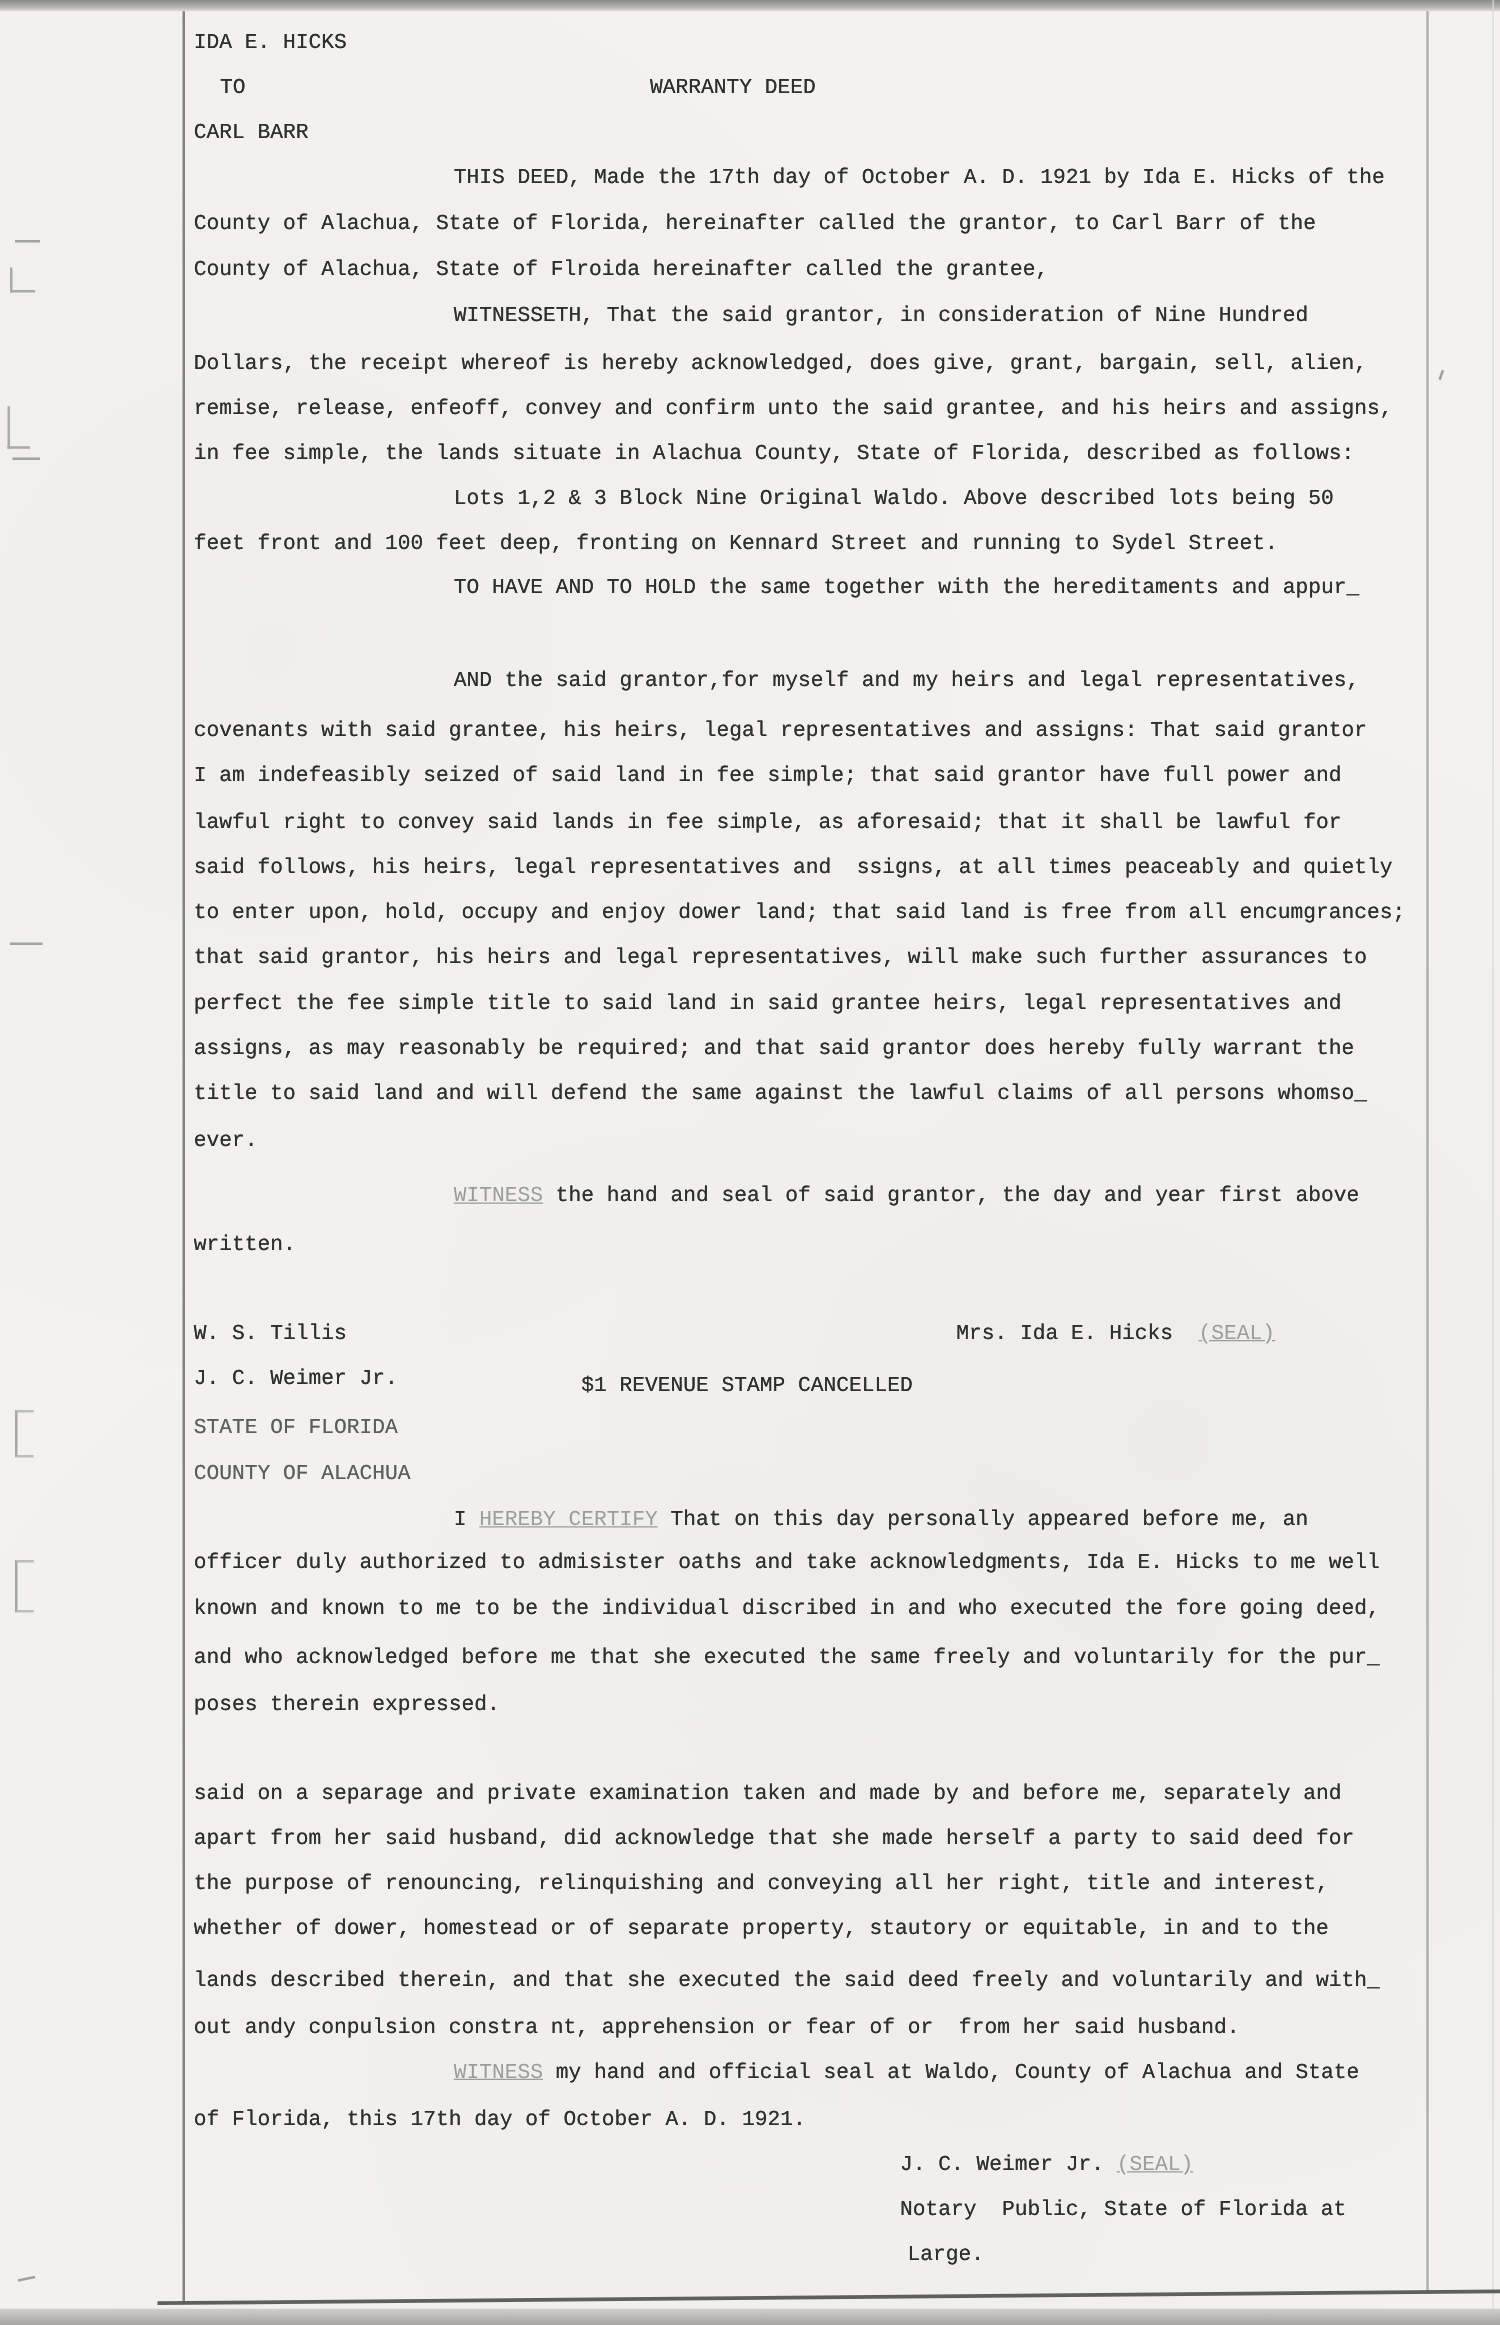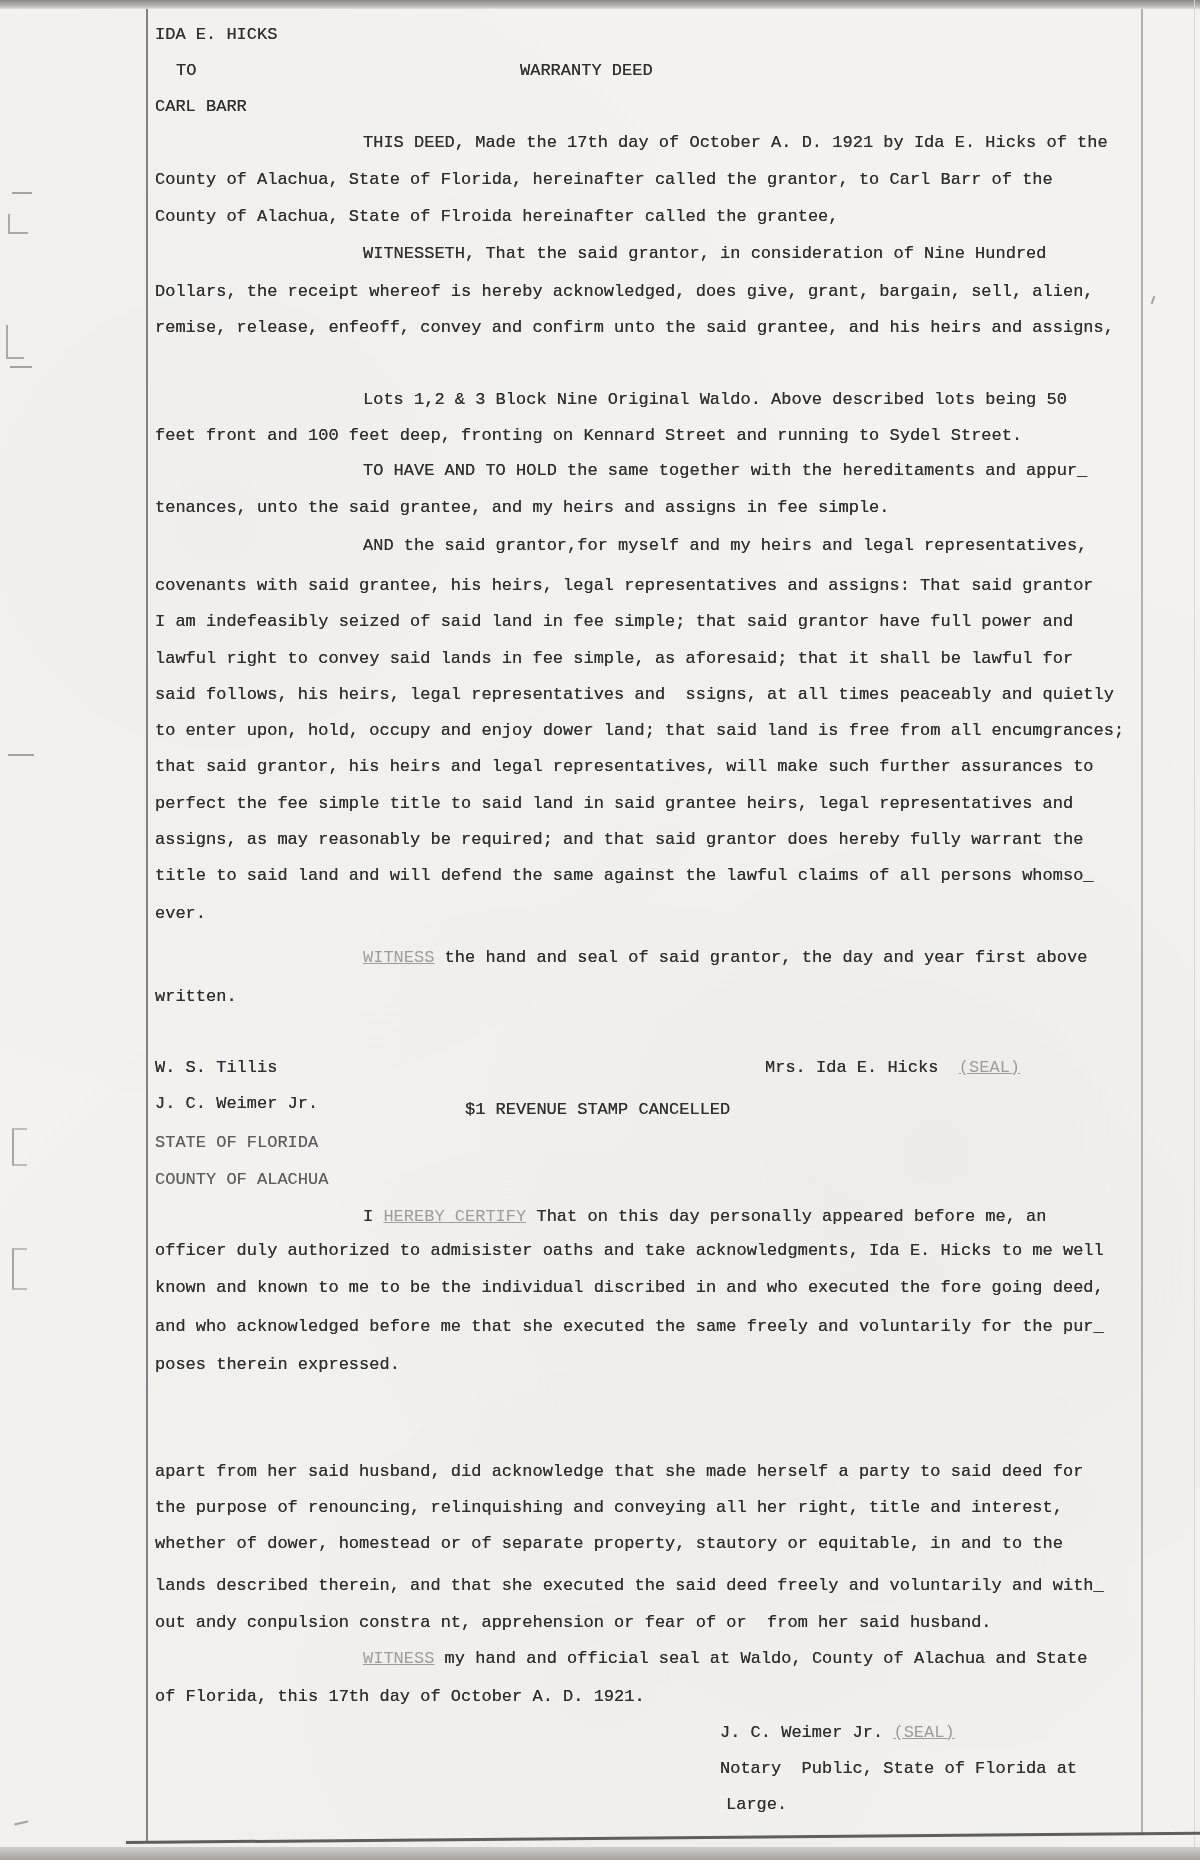--- a/index.html
+++ b/index.html
@@ -66,24 +66,24 @@
   <div class="ln" style="left:176px;top:60px">TO</div>
   <div class="ln" style="left:520px;top:60px">WARRANTY DEED</div>
   <div class="ln" style="left:155px;top:96px">CARL BARR</div>
 
   <div class="ln" style="left:363px;top:132px">THIS DEED, Made the 17th day of October A. D. 1921 by Ida E. Hicks of the</div>
   <div class="ln" style="left:155px;top:169px">County of Alachua, State of Florida, hereinafter called the grantor, to Carl Barr of the</div>
   <div class="ln" style="left:155px;top:206px">County of Alachua, State of Flroida hereinafter called the grantee,</div>
   <div class="ln" style="left:363px;top:243px">WITNESSETH, That the said grantor, in consideration of Nine Hundred</div>
   <div class="ln" style="left:155px;top:281px">Dollars, the receipt whereof is hereby acknowledged, does give, grant, bargain, sell, alien,</div>
   <div class="ln" style="left:155px;top:317px">remise, release, enfeoff, convey and confirm unto the said grantee, and his heirs and assigns,</div>
+  <div class="ln" style="left:155px;top:353px">in fee simple, the lands situate in Alachua County, State of Florida, described as follows:</div>
   <div class="ln" style="left:363px;top:389px">Lots 1,2 &amp; 3 Block Nine Original Waldo. Above described lots being 50</div>
   <div class="ln" style="left:155px;top:425px">feet front and 100 feet deep, fronting on Kennard Street and running to Sydel Street.</div>
   <div class="ln" style="left:363px;top:460px">TO HAVE AND TO HOLD the same together with the hereditaments and appur_</div>
-  <div class="ln" style="left:155px;top:497px">tenances, unto the said grantee, and my heirs and assigns in fee simple.</div>
   <div class="ln" style="left:155px;top:575px">covenants with said grantee, his heirs, legal representatives and assigns: That said grantor</div>
   <div class="ln" style="left:363px;top:535px">AND the said grantor,for myself and my heirs and legal representatives,</div>
   <div class="ln" style="left:155px;top:611px">I am indefeasibly seized of said land in fee simple; that said grantor have full power and</div>
   <div class="ln" style="left:155px;top:648px">lawful right to convey said lands in fee simple, as aforesaid; that it shall be lawful for</div>
   <div class="ln" style="left:155px;top:684px">said follows, his heirs, legal representatives and  ssigns, at all times peaceably and quietly</div>
   <div class="ln" style="left:155px;top:720px">to enter upon, hold, occupy and enjoy dower land; that said land is free from all encumgrances;</div>
   <div class="ln" style="left:155px;top:756px">that said grantor, his heirs and legal representatives, will make such further assurances to</div>
   <div class="ln" style="left:155px;top:793px">perfect the fee simple title to said land in said grantee heirs, legal representatives and</div>
   <div class="ln" style="left:155px;top:829px">assigns, as may reasonably be required; and that said grantor does hereby fully warrant the</div>
   <div class="ln" style="left:155px;top:865px">title to said land and will defend the same against the lawful claims of all persons whomso_</div>
@@ -99,20 +99,21 @@
   <div class="ln" style="left:465px;top:1099px">$1 REVENUE STAMP CANCELLED</div>
   <div class="ln dim" style="left:155px;top:1132px">STATE OF FLORIDA</div>
   <div class="ln dim" style="left:155px;top:1169px">COUNTY OF ALACHUA</div>
 
   <div class="ln" style="left:363px;top:1206px"><span>I </span><span class="fade">HEREBY CERTIFY</span><span> That on this day personally appeared before me, an</span></div>
   <div class="ln" style="left:155px;top:1240px">officer duly authorized to admisister oaths and take acknowledgments, Ida E. Hicks to me well</div>
   <div class="ln" style="left:155px;top:1277px">known and known to me to be the individual discribed in and who executed the fore going deed,</div>
   <div class="ln" style="left:155px;top:1316px">and who acknowledged before me that she executed the same freely and voluntarily for the pur_</div>
   <div class="ln" style="left:155px;top:1354px">poses therein expressed.</div>
 
+  <div class="ln" style="left:155px;top:1425px">said on a separage and private examination taken and made by and before me, separately and</div>
   <div class="ln" style="left:155px;top:1461px">apart from her said husband, did acknowledge that she made herself a party to said deed for</div>
   <div class="ln" style="left:155px;top:1497px">the purpose of renouncing, relinquishing and conveying all her right, title and interest,</div>
   <div class="ln" style="left:155px;top:1533px">whether of dower, homestead or of separate property, stautory or equitable, in and to the</div>
   <div class="ln" style="left:155px;top:1575px">lands described therein, and that she executed the said deed freely and voluntarily and with_</div>
   <div class="ln" style="left:155px;top:1612px">out andy conpulsion constra nt, apprehension or fear of or  from her said husband.</div>
 
   <div class="ln" style="left:363px;top:1648px"><span class="fade">WITNESS</span><span> my hand and official seal at Waldo, County of Alachua and State</span></div>
   <div class="ln" style="left:155px;top:1686px">of Florida, this 17th day of October A. D. 1921.</div>
 
   <div class="ln" style="left:720px;top:1722px"><span>J. C. Weimer Jr. </span><span class="fade">(SEAL)</span></div>

